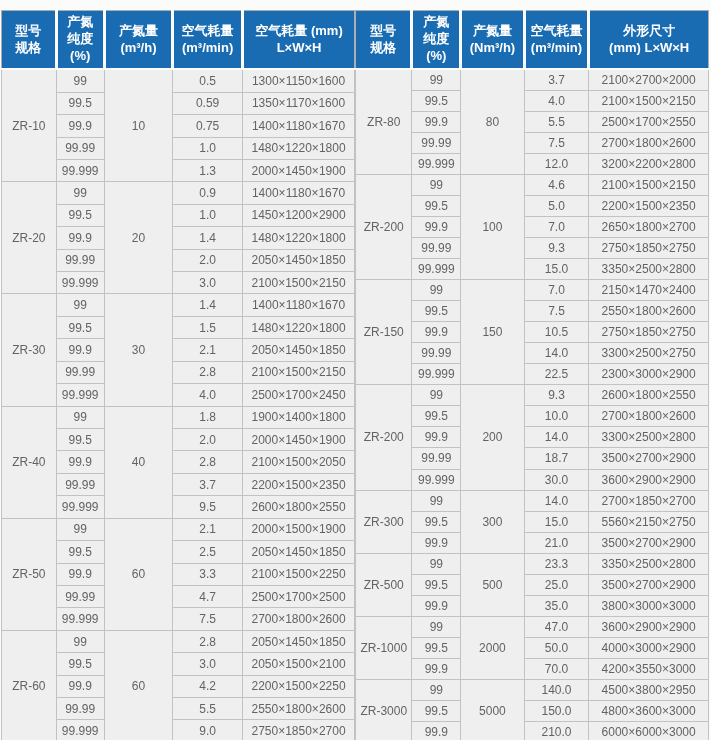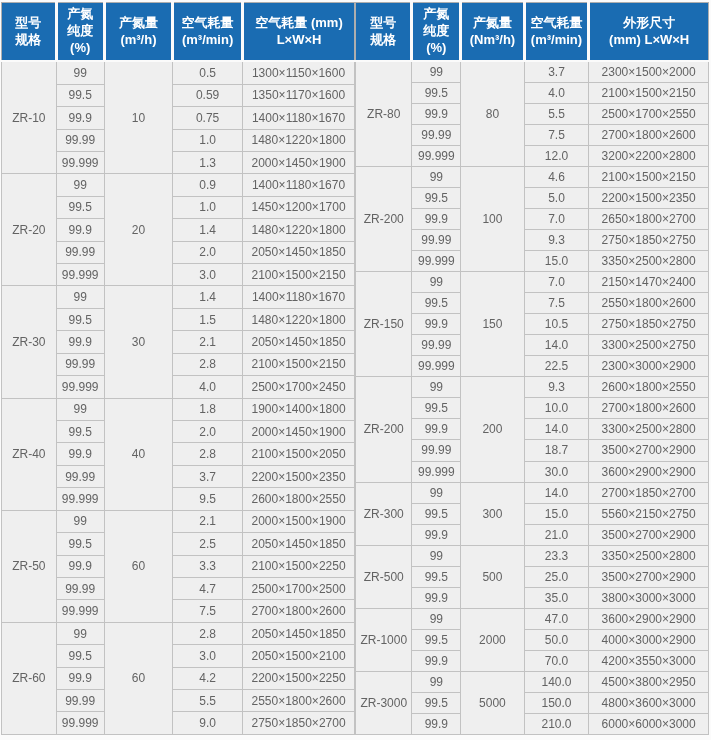--- a/index.html
+++ b/index.html
@@ -6,21 +6,21 @@
     margin: 0;
     padding: 0;
     background: #ffffff;
     font-family: "Liberation Sans", "DejaVu Sans", sans-serif;
   }
   .page {
     width: 711px;
     height: 740px;
     box-sizing: border-box;
     background: #fbfbfb;
-    padding: 2px 1px 0 1px;
+    padding: 10px 1px 0 1px;
     overflow: hidden;
   }
   .tables {
     display: flex;
     align-items: stretch;
   }
   table.spec-table {
     border-collapse: collapse;
     table-layout: fixed;
     width: 354px;
@@ -128,21 +128,21 @@
           <tr>
             <td rowspan="5">ZR-20</td>
             <td>99</td>
             <td rowspan="5">20</td>
             <td>0.9</td>
             <td>1400×1180×1670</td>
           </tr>
           <tr>
             <td>99.5</td>
             <td>1.0</td>
-            <td>1450×1200×1700</td>
+            <td>1450×1200×2900</td>
           </tr>
           <tr>
             <td>99.9</td>
             <td>1.4</td>
             <td>1480×1220×1800</td>
           </tr>
           <tr>
             <td>99.99</td>
             <td>2.0</td>
             <td>2050×1450×1850</td>
@@ -295,21 +295,21 @@
               <span class="hline">(mm) L×W×H</span>
             </th>
           </tr>
         </thead>
       <tbody>
           <tr>
             <td rowspan="5">ZR-80</td>
             <td>99</td>
             <td rowspan="5">80</td>
             <td>3.7</td>
-            <td>2300×1500×2000</td>
+            <td>2100×2700×2000</td>
           </tr>
           <tr>
             <td>99.5</td>
             <td>4.0</td>
             <td>2100×1500×2150</td>
           </tr>
           <tr>
             <td>99.9</td>
             <td>5.5</td>
             <td>2500×1700×2550</td>

